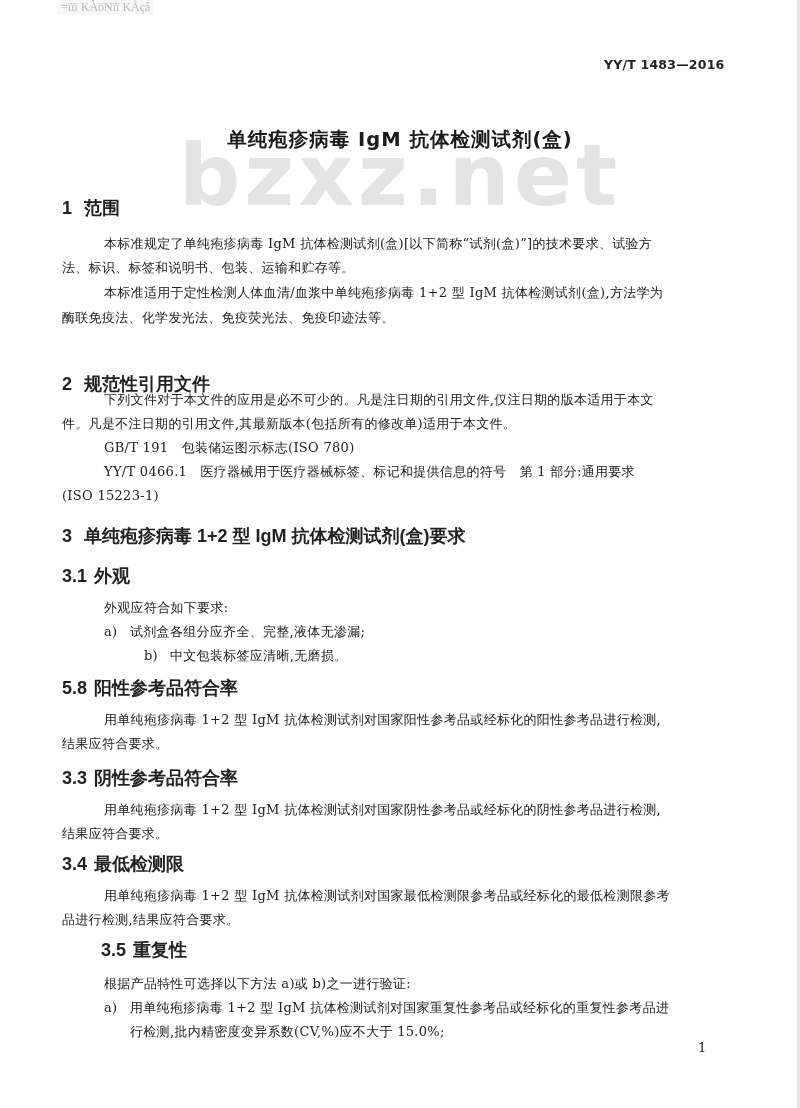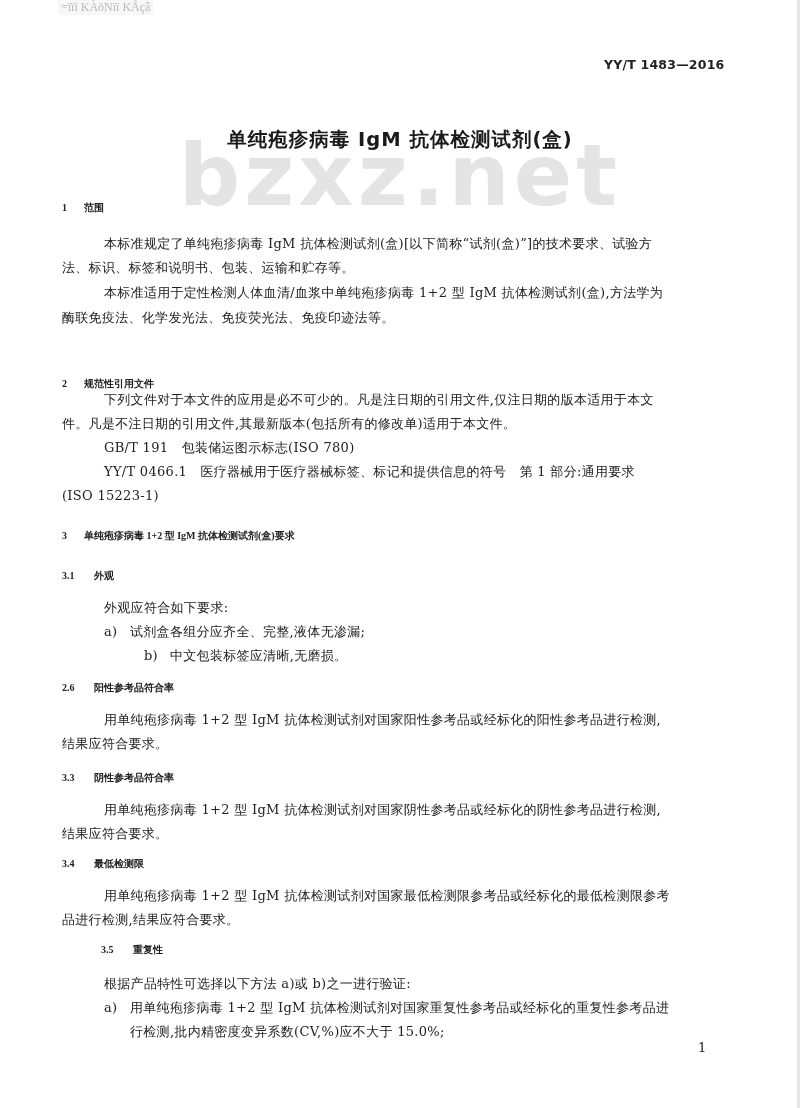--- a/index.html
+++ b/index.html
@@ -78,23 +78,23 @@
   }
   .line {
     position: absolute;
     font-size: 13px;
     line-height: 18px;
     white-space: nowrap;
     color: #222;
     z-index: 2;
   }
   .h1 {
-    font-family: Liberation Serif, serif;
+    font-family: Liberation Sans, sans-serif;
     font-weight: bold;
-    font-size: 10px;
+    font-size: 18px;
   }
   .h1 .num {
     display: inline-block;
     width: 22px;
   }
   .h2 .num {
     display: inline-block;
     width: 32px;
   }
   .body-text {
@@ -154,21 +154,21 @@
   </div>
   <div class="line body-text indent" style="top:599px;">外观应符合如下要求:</div>
   <div class="line body-text indent" style="top:623px;">
     <span class="item-marker">a)</span><span>试剂盒各组分应齐全、完整,液体无渗漏;</span>
   </div>
   <div class="line body-text indent" style="top:647px;margin-left:40px;">
     <span class="item-marker">b)</span><span>中文包装标签应清晰,无磨损。</span>
   </div>
 
   <div class="line h1 h2 flush" style="top:679px;">
-    <span class="num">2.6</span><span>阳性参考品符合率</span>
+    <span class="num">5.8</span><span>阳性参考品符合率</span>
   </div>
   <div class="line body-text indent" style="top:711px;">用单纯疱疹病毒 1+2 型 IgM 抗体检测试剂对国家阳性参考品或经标化的阳性参考品进行检测,</div>
   <div class="line body-text flush" style="top:735px;">结果应符合要求。</div>
 
   <div class="line h1 h2 flush" style="top:769px;">
     <span class="num">3.3</span><span>阴性参考品符合率</span>
   </div>
   <div class="line body-text indent" style="top:801px;">用单纯疱疹病毒 1+2 型 IgM 抗体检测试剂对国家阴性参考品或经标化的阴性参考品进行检测,</div>
   <div class="line body-text flush" style="top:825px;">结果应符合要求。</div>
 

